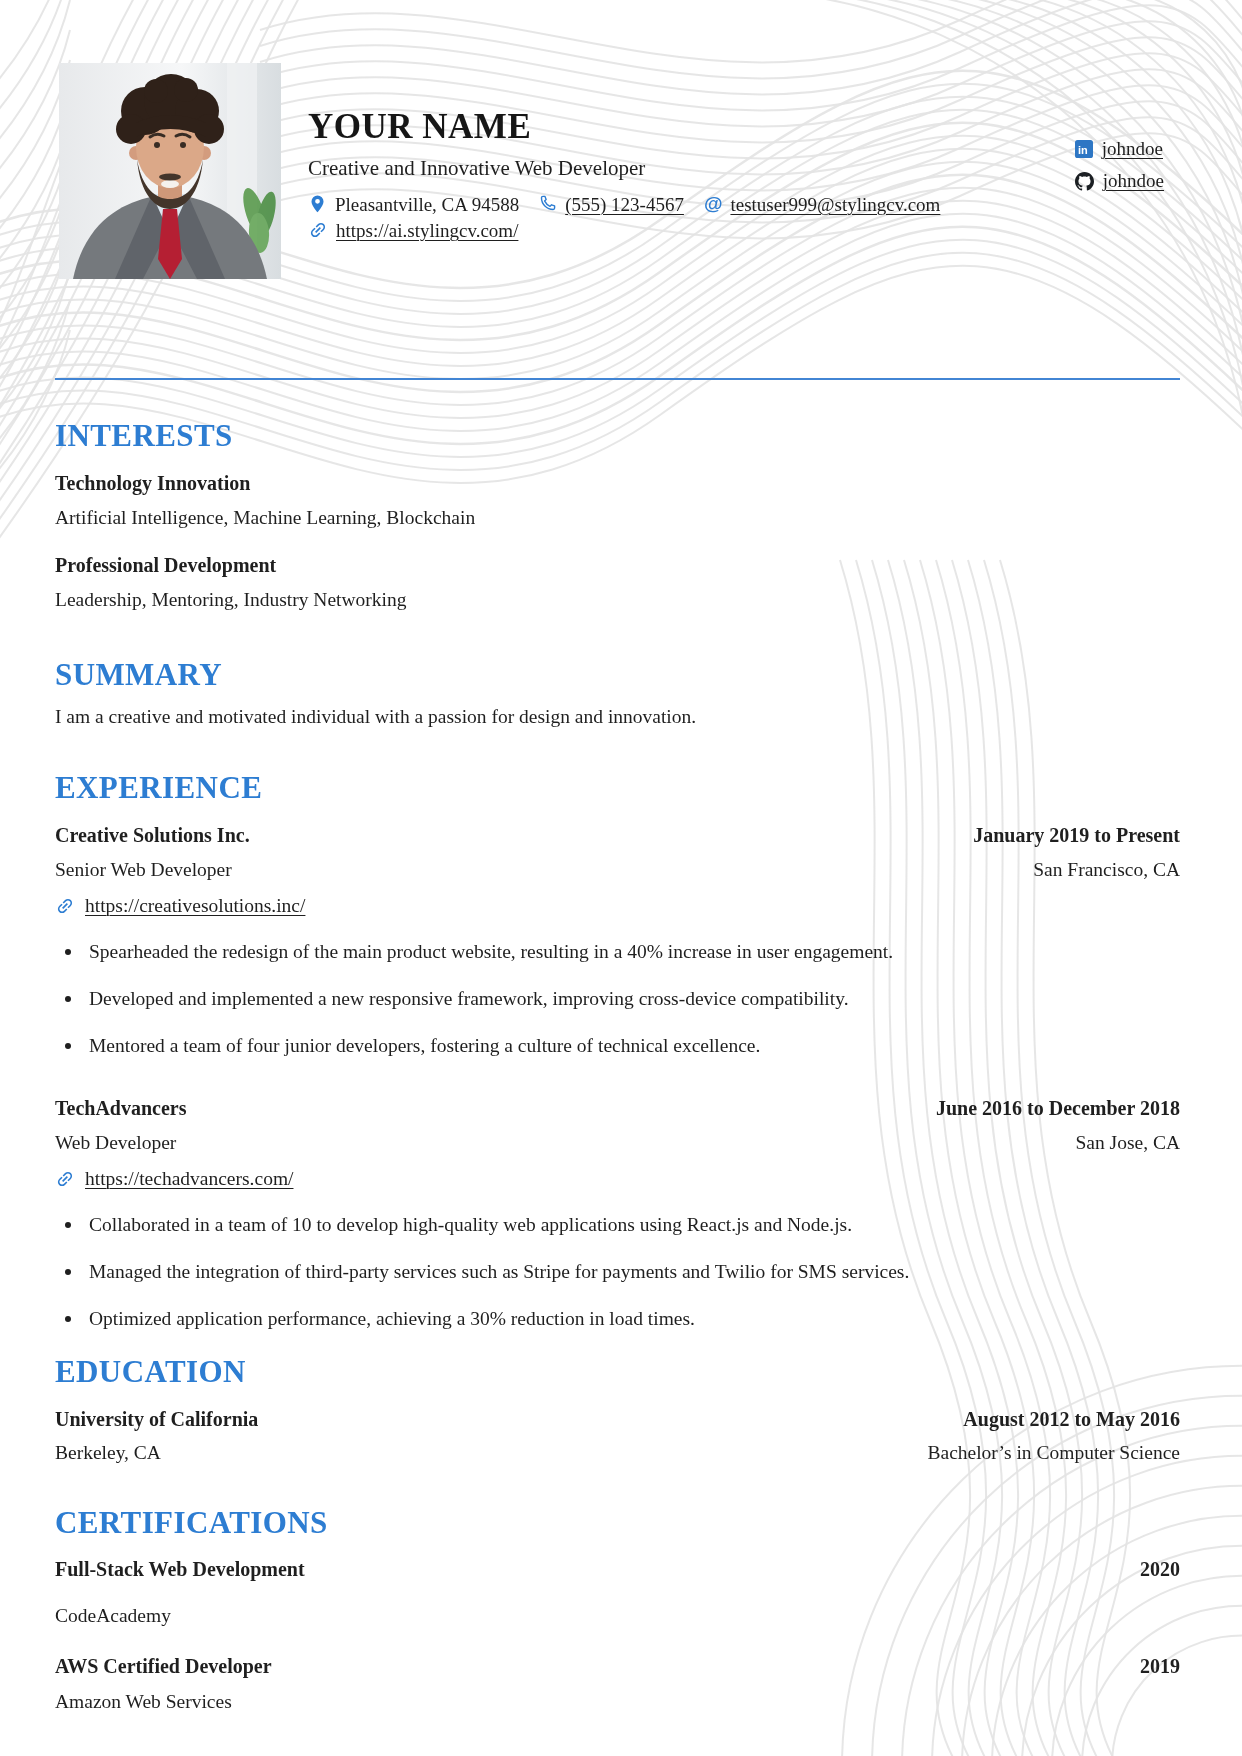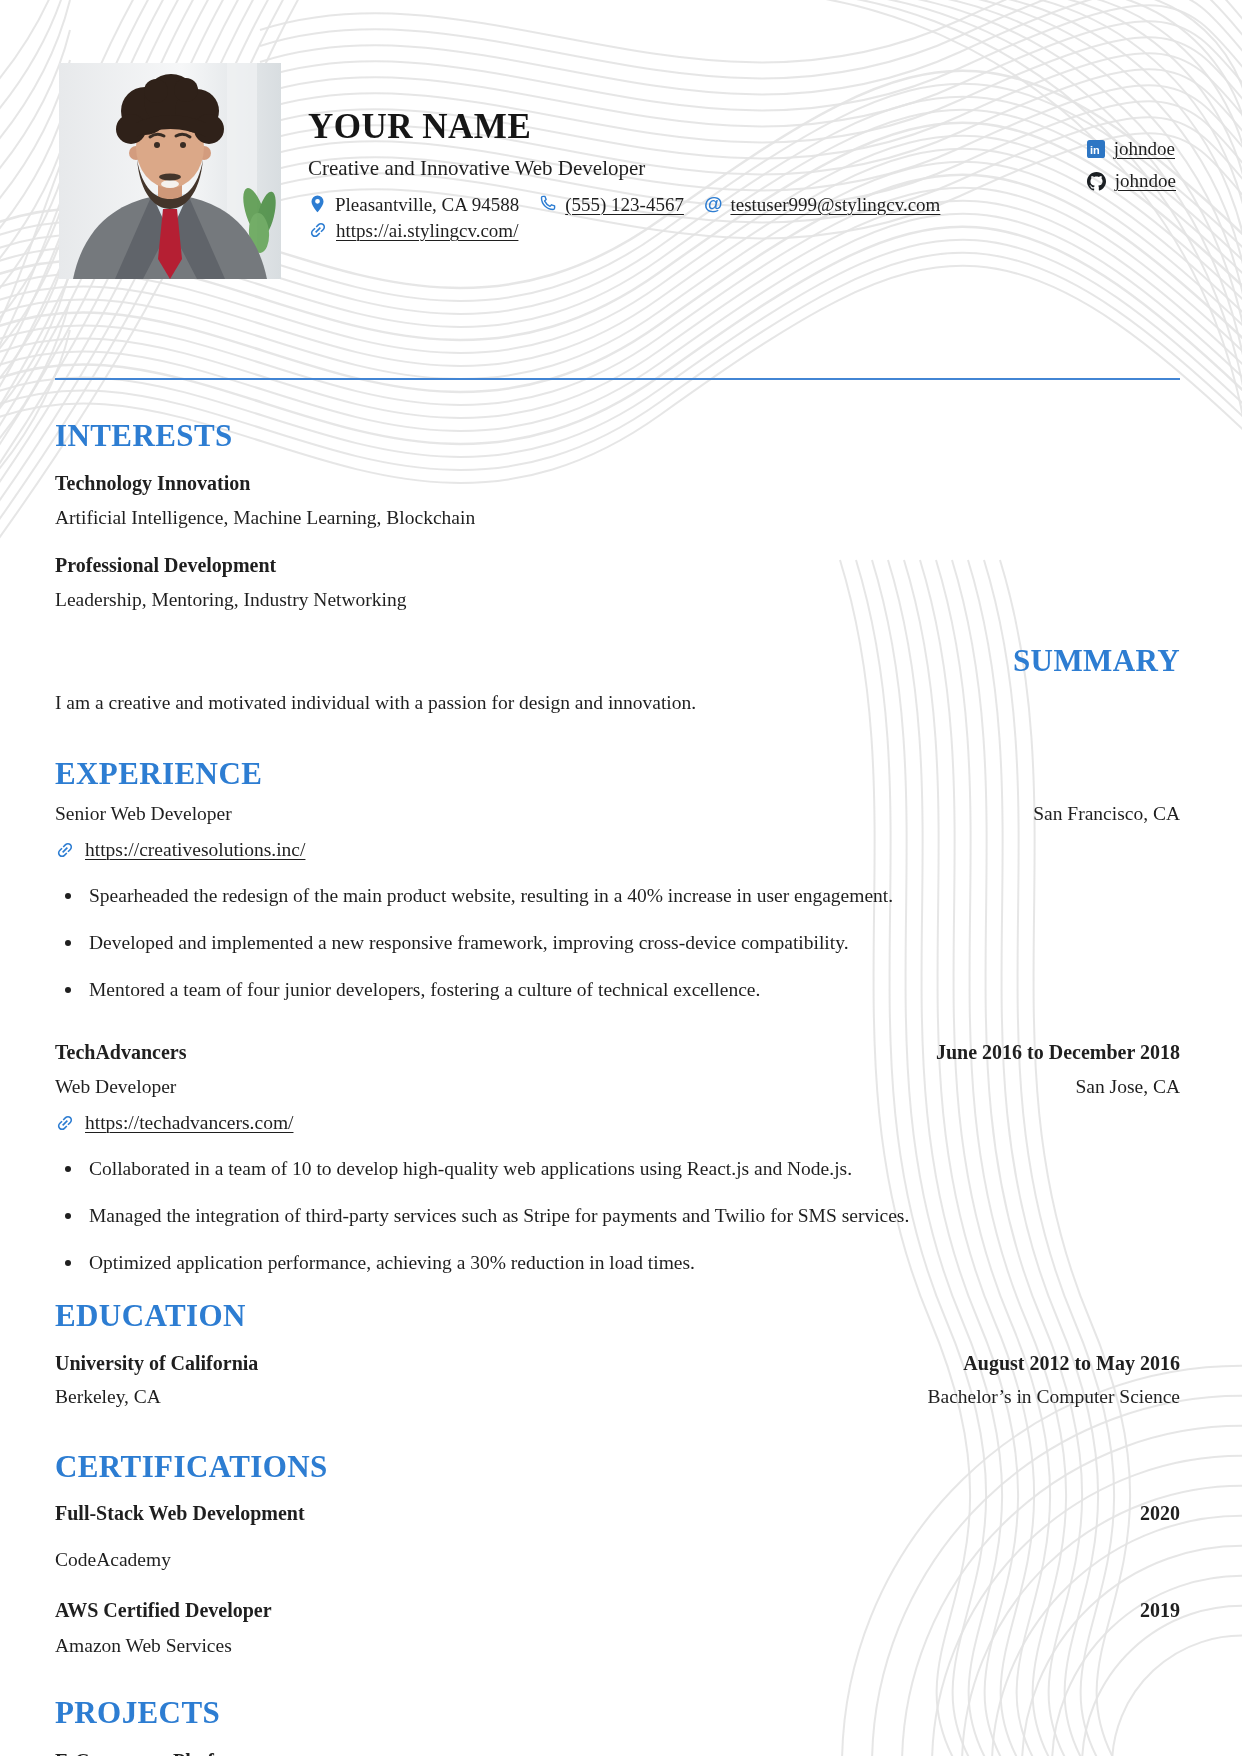--- a/index.html
+++ b/index.html
@@ -18,27 +18,27 @@
   .photo{position:absolute;left:4px;top:63px;width:222px;height:216px;overflow:hidden;background:#eceeef;}
   .photo svg{display:block;width:100%;height:100%;}
   .id-block{position:absolute;left:253px;top:108px;}
   h1{margin:0;font-size:35px;line-height:1.1;letter-spacing:.5px;font-weight:700;color:#161616;}
   .subtitle{margin-top:9px;font-size:21px;line-height:1.2;}
   .contact{margin-top:13px;font-size:19px;}
   .contact-row{display:flex;align-items:center;margin-top:4px;}
   .c-item{display:inline-flex;align-items:flex-start;gap:8px;margin-right:20px;}
   .c-item .icon{display:inline-flex;}
   .at-glyph{font-family:"Liberation Sans",sans-serif;font-size:19px;font-weight:700;color:var(--accent);line-height:1;}
-  .social{position:absolute;right:4px;top:138px;display:flex;flex-direction:column;gap:10px;}
+  .social{position:absolute;right:16px;top:138px;display:flex;flex-direction:column;gap:10px;}
   .s-row{display:flex;align-items:center;gap:9px;font-size:19px;}
   a{color:inherit;text-decoration:underline;text-underline-offset:3px;text-decoration-thickness:1px;}
 
   
   h2{margin:38px 0 0;font-size:31px;line-height:1.15;letter-spacing:.4px;font-weight:700;color:var(--accent);}
-  .sec-summary h2{margin-top:30px;text-align:right;}
+  .sec-summary h2{margin-top:44px;}
   .sec-experience h2{margin-top:40px;}
   .sec-education h2{margin-top:22px;}
   .sec-certifications h2{margin-top:39px;}
   .sec-projects h2{margin-top:36px;}
 
   .item-title{font-size:20px;font-weight:700;line-height:26px;margin-top:16px;}
   .gap-lg{margin-top:21px;}
   .item-desc{font-size:19.5px;line-height:26px;margin-top:9px;}
   .body-text{font-size:19.5px;line-height:26px;margin-top:12px;}
 
@@ -271,20 +271,24 @@
 
   <section class="sec-summary">
     <h2>SUMMARY</h2>
     <div class="body-text">I am a creative and motivated individual with a passion for design and innovation.</div>
   </section>
 
   <section class="sec-experience">
     <h2>EXPERIENCE</h2>
 
     <div>
+      <div class="row row-bold">
+        <span>Creative Solutions Inc.</span>
+        <span>January 2019 to Present</span>
+      </div>
       <div class="row row-reg">
         <span>Senior Web Developer</span>
         <span>San Francisco, CA</span>
       </div>
       <div class="linkrow">
         <span class="icon">
           <svg width="20" height="20" viewBox="0 0 24 24">
               <g transform="rotate(-45 12 12)">
                 <path class="acc" d="M3.9 12c0-1.71 1.39-3.1 3.1-3.1h4V7H7c-2.76 0-5 2.24-5 5s2.24 5 5 5h4v-1.9H7c-1.71 0-3.1-1.39-3.1-3.1zM8 13h8v-2H8v2zm9-6h-4v1.9h4c1.71 0 3.1 1.39 3.1 3.1s-1.39 3.1-3.1 3.1h-4V17h4c2.76 0 5-2.24 5-5s-2.24-5-5-5z"></path>
               </g>

